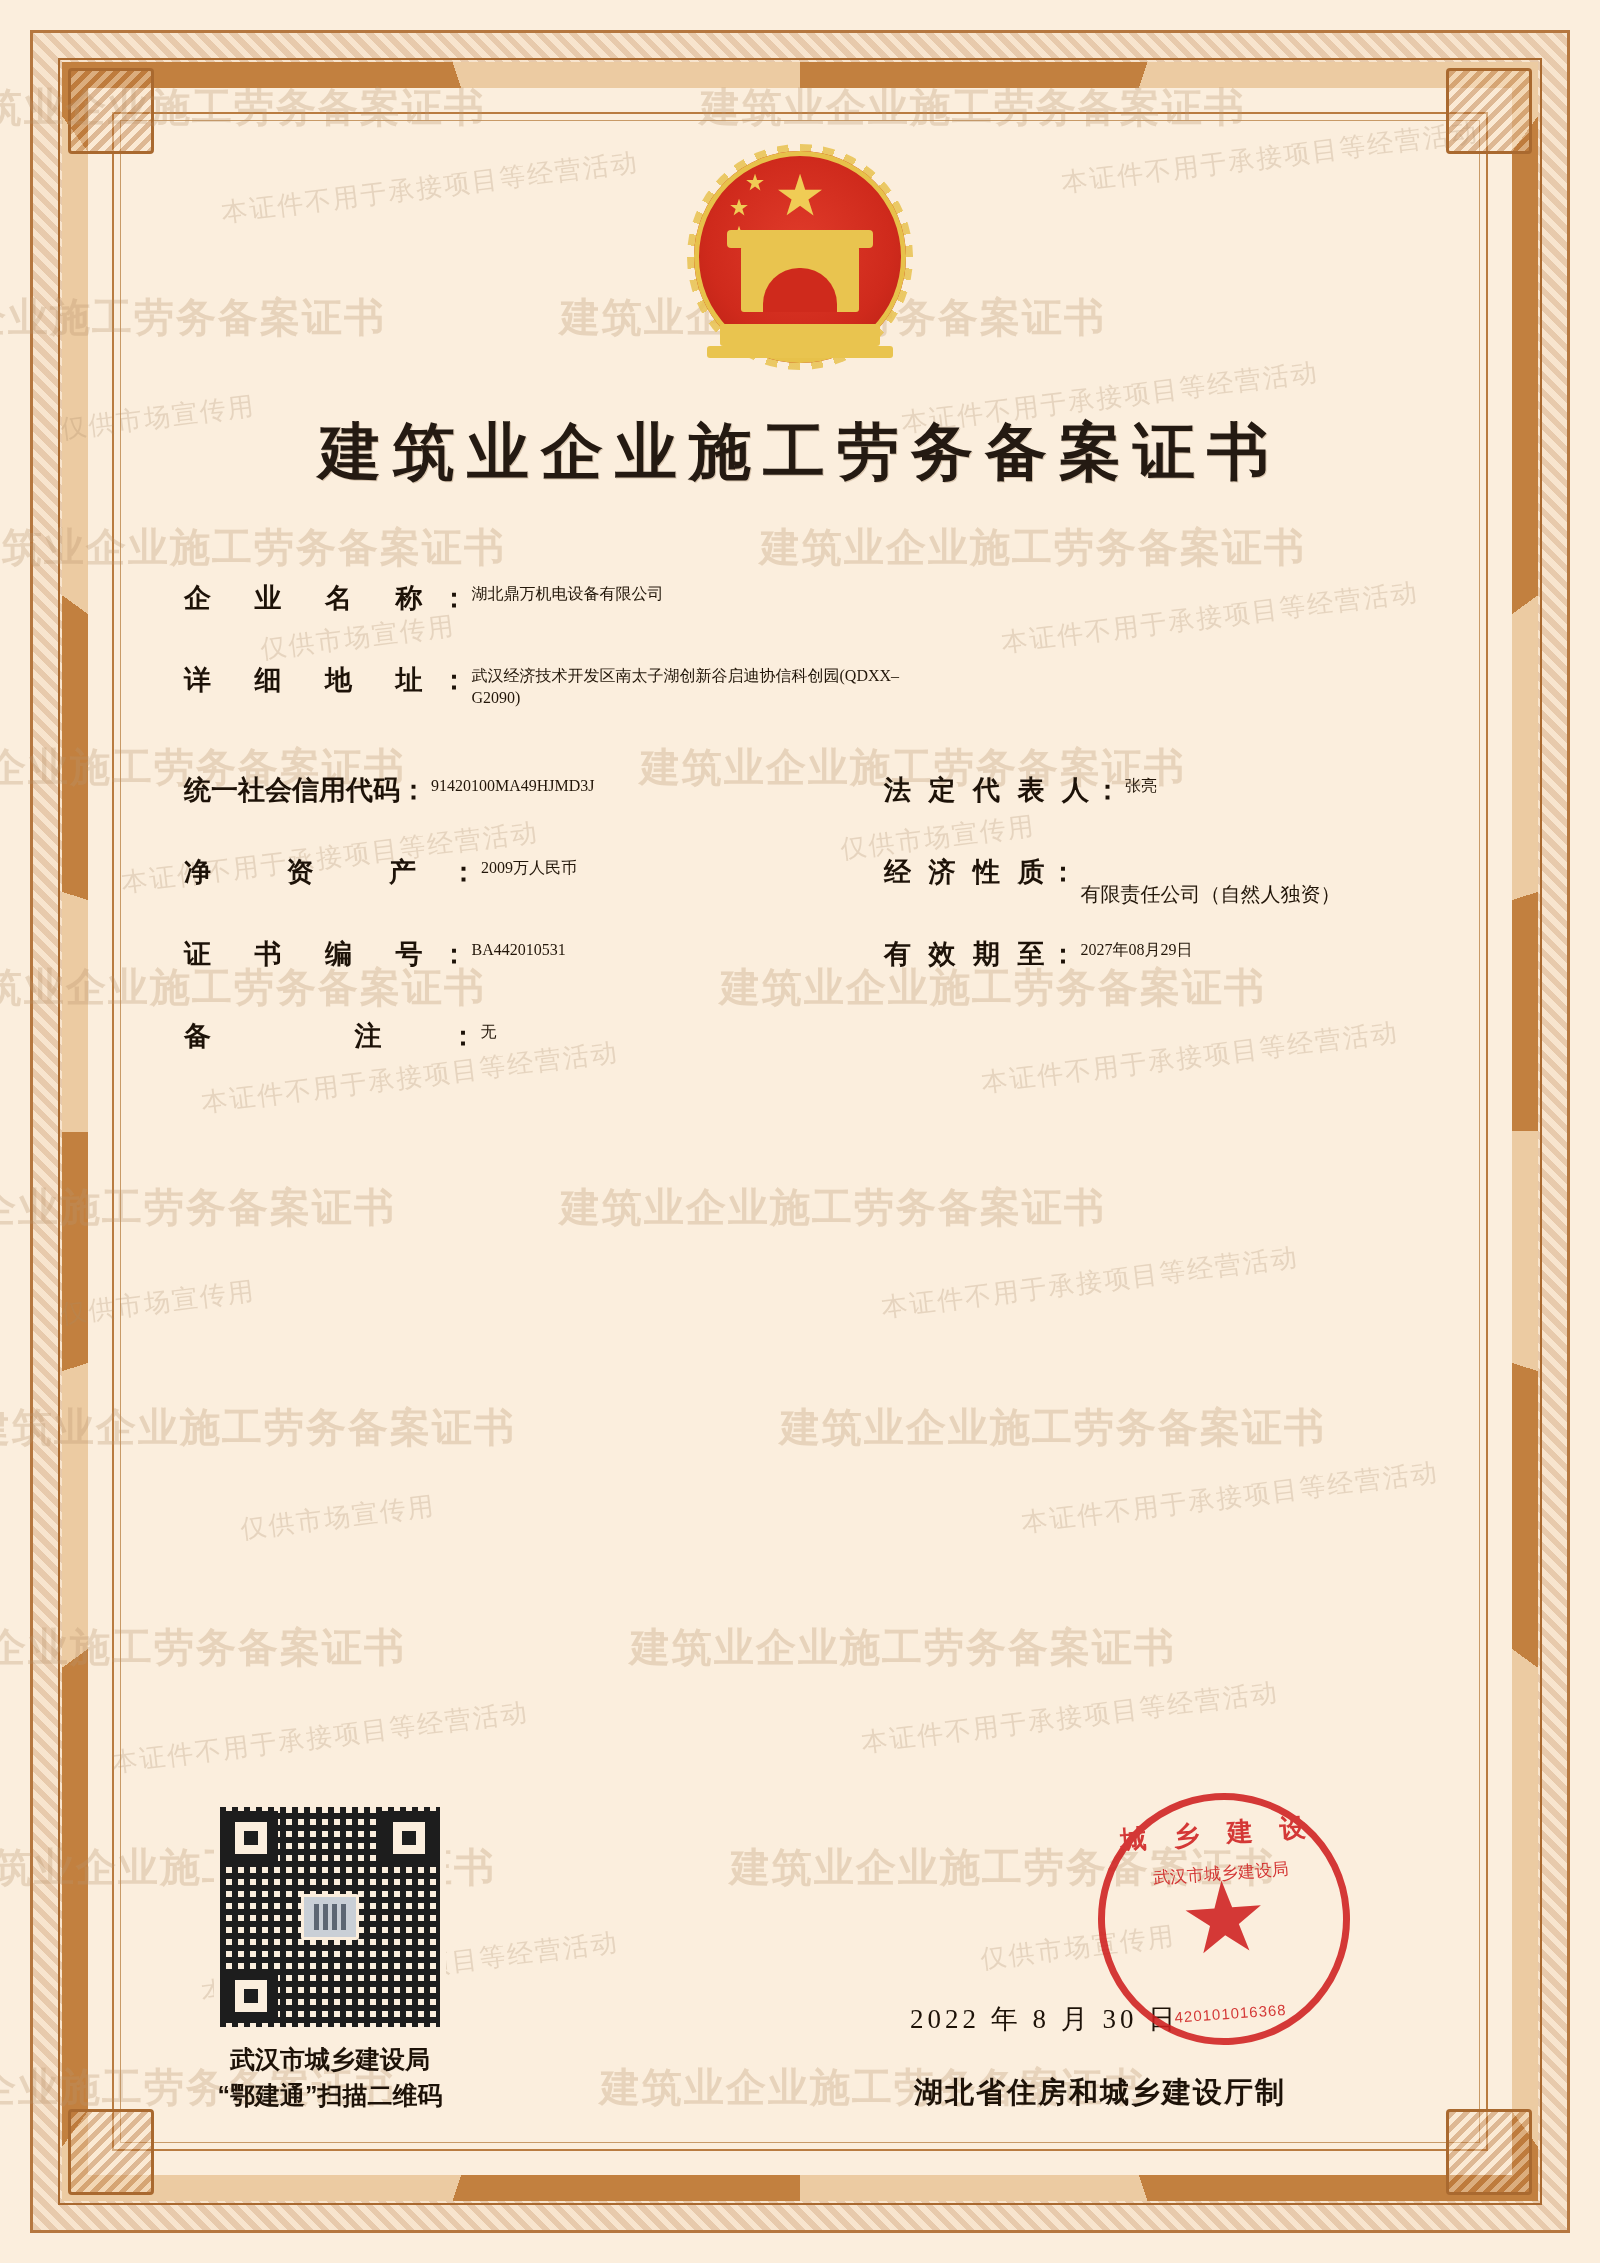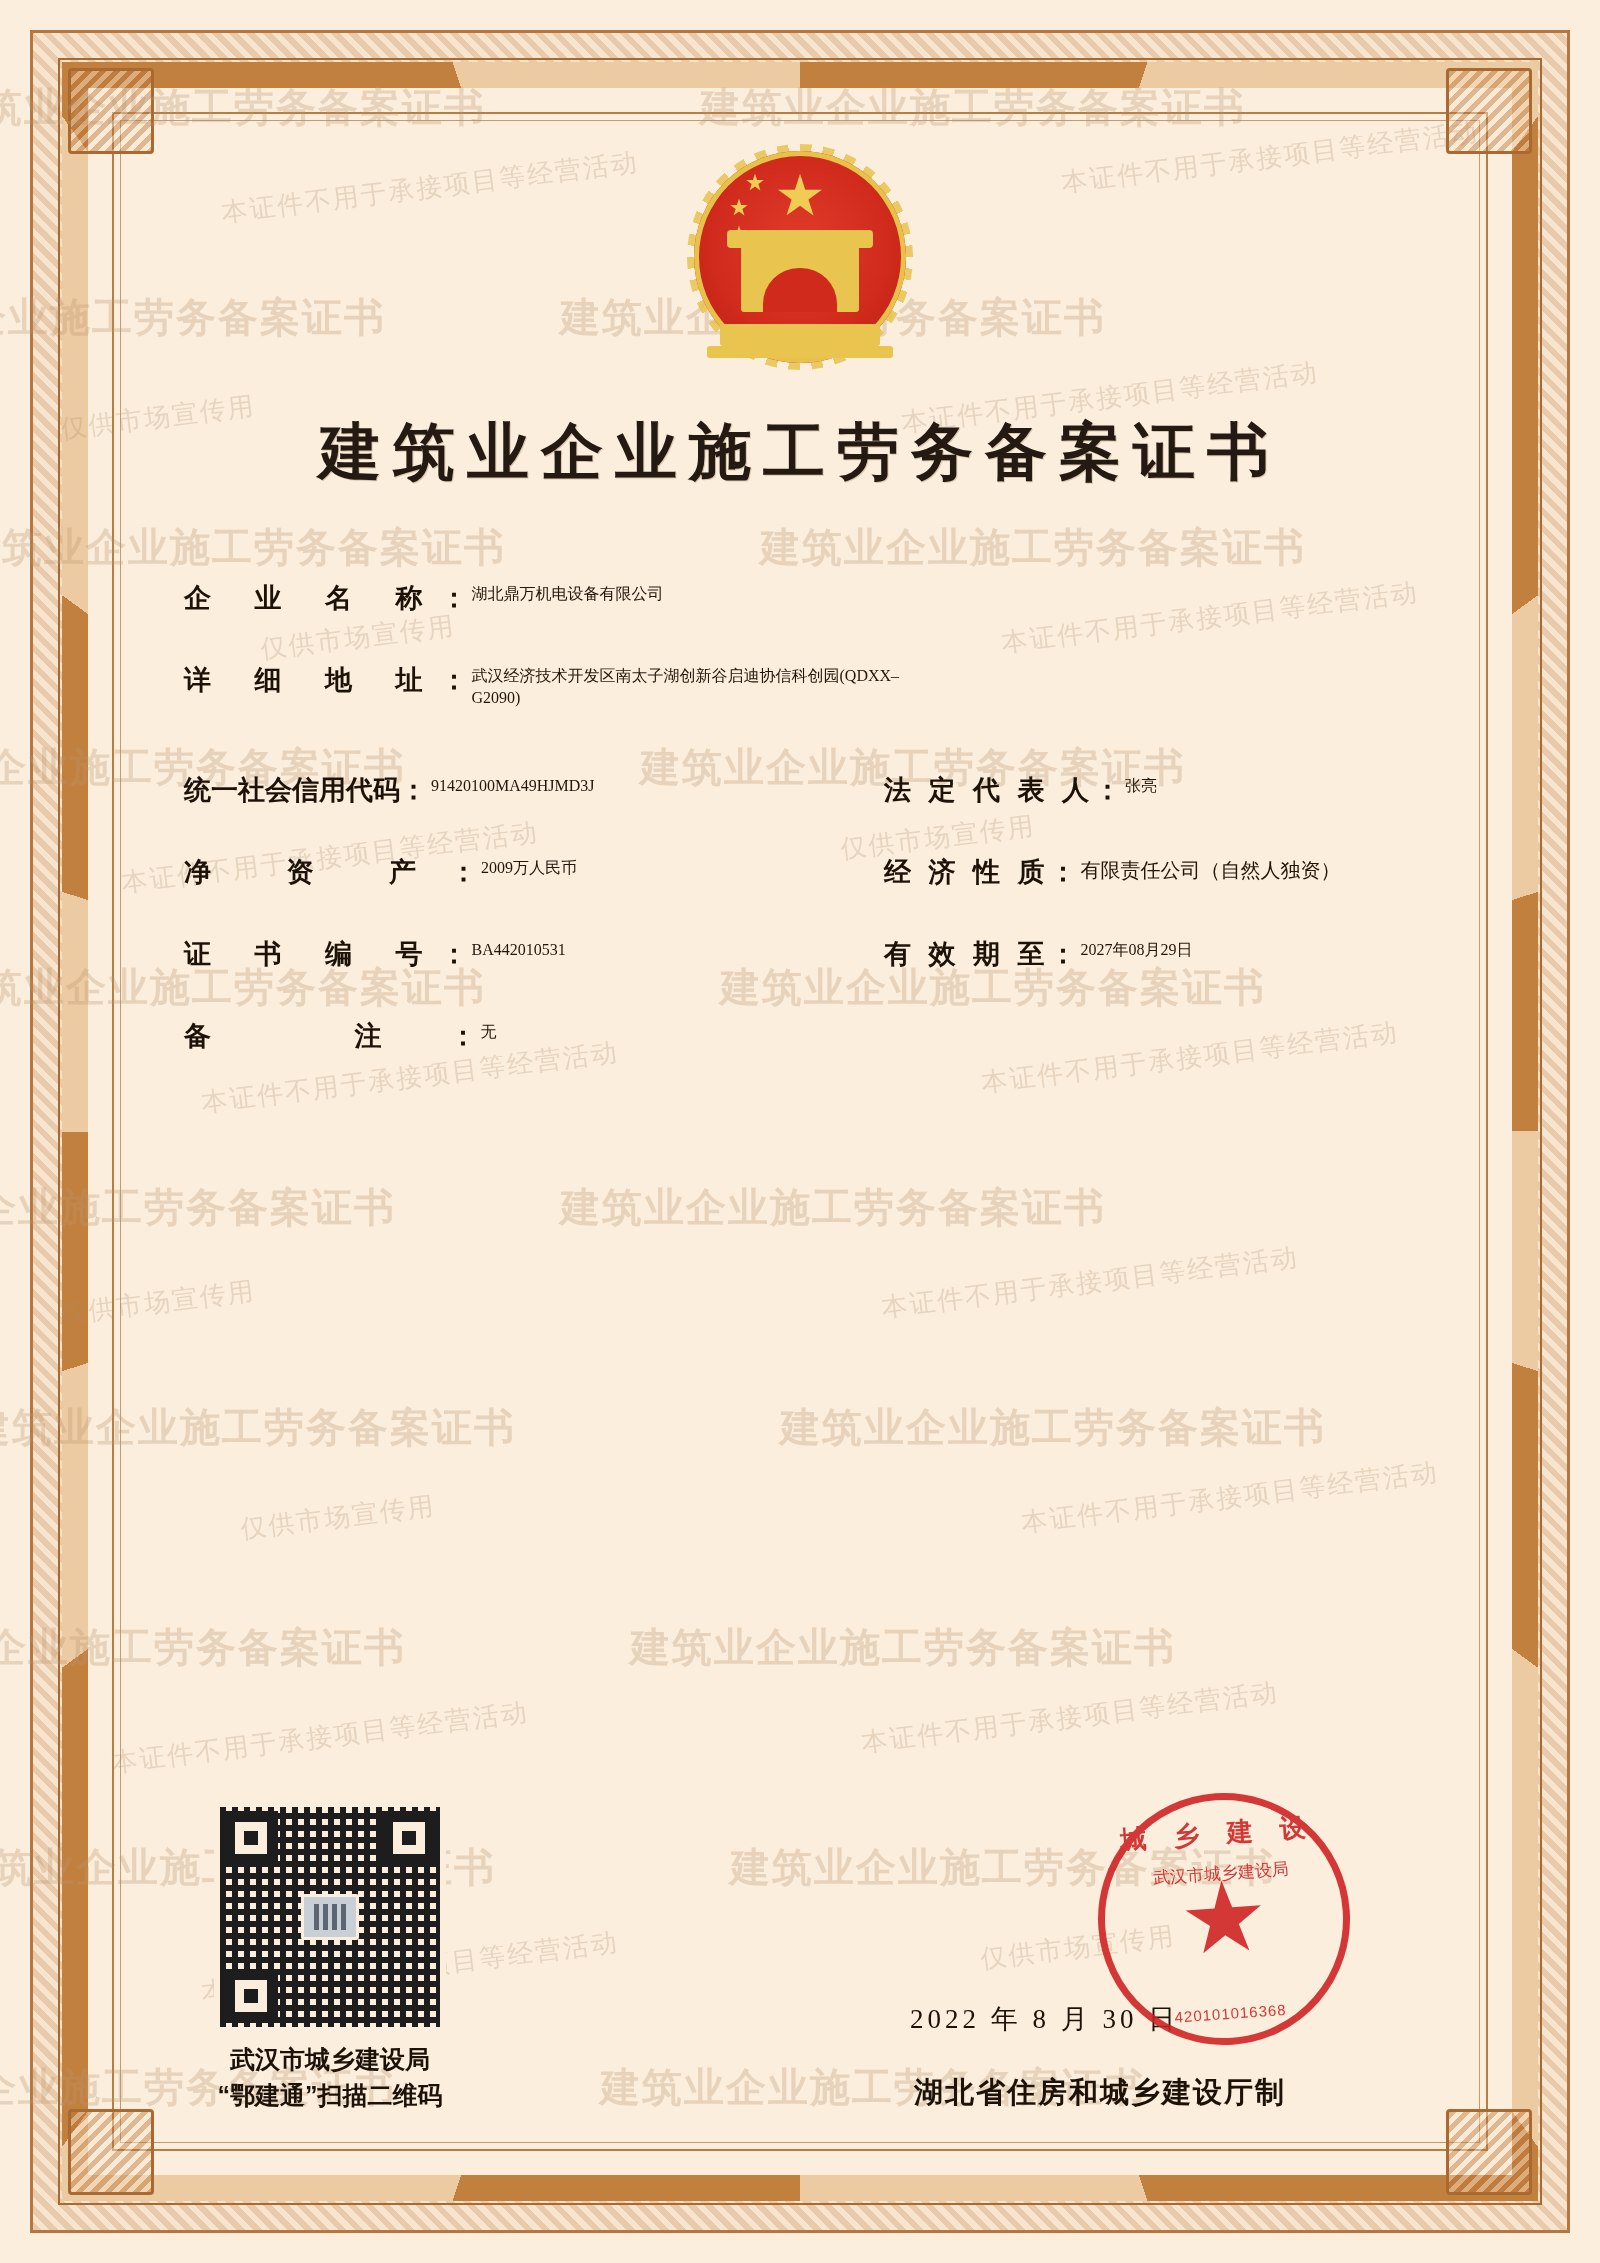--- a/index.html
+++ b/index.html
@@ -224,21 +224,21 @@
     margin-right: 4px;
   }
   .fvalue {
     font-size: 16px;
     color: #221609;
     line-height: 1.35;
     padding-top: 3px;
     font-family: "Liberation Serif", serif;
   }
   .fvalue.w420 { width: 430px; }
-  .fvalue.narrow { width: 260px; font-size: 20px; line-height: 1.3; }
+  .fvalue.narrow { width: 260px; font-size: 20px; line-height: 1.3; margin-top: 24px; }
 
   
   .qr-block {
     position: absolute;
     left: 180px;
     bottom: 150px;
     width: 300px;
     text-align: center;
   }
   .qr {

